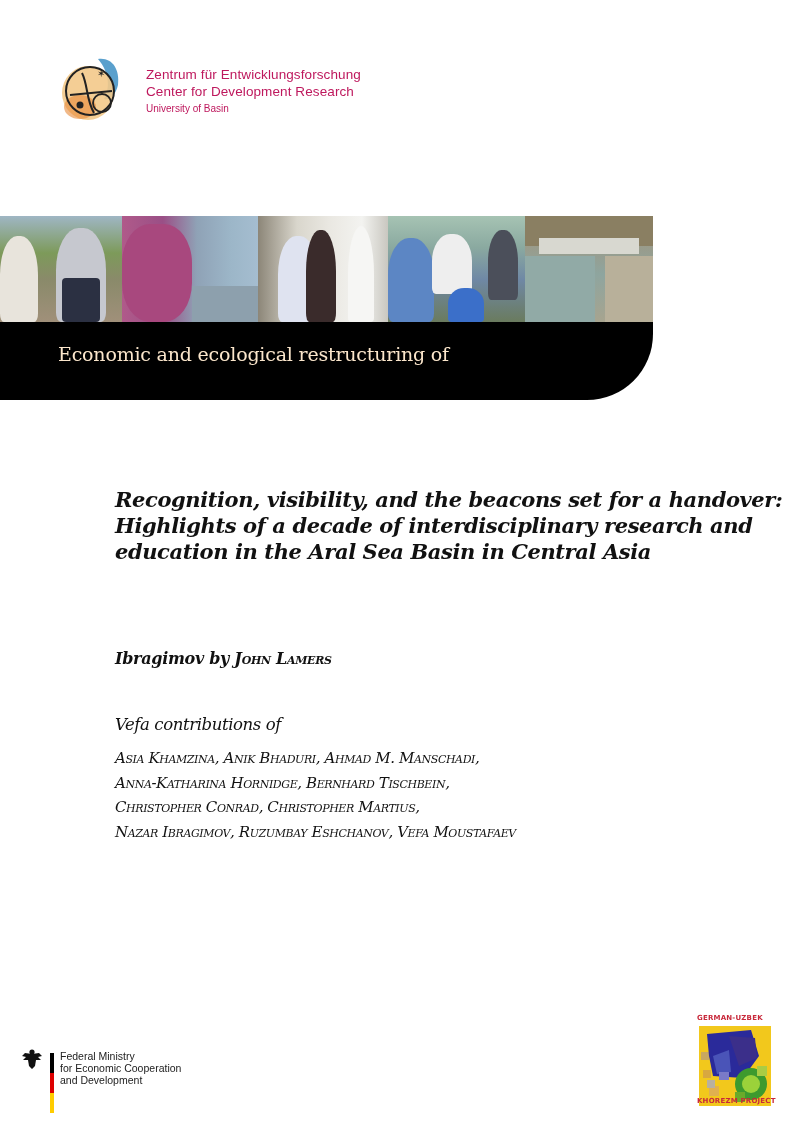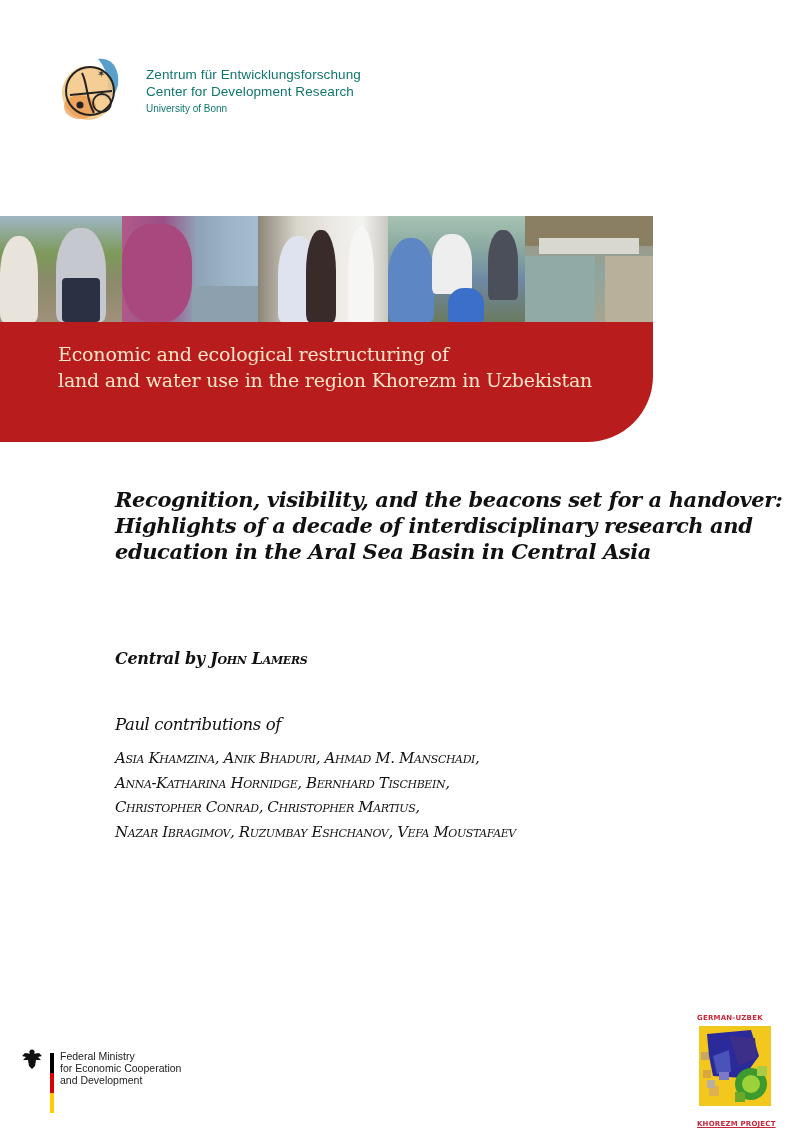--- a/index.html
+++ b/index.html
@@ -2,38 +2,38 @@
 <html><head>
 <meta charset="utf-8">
 <style>
   html, body { margin: 0; padding: 0; }
   body {
     width: 800px; height: 1130px; background: #ffffff; position: relative; overflow: hidden;
     font-family: "DejaVu Serif", serif; color: #111;
   }
   
   .zef-logo { position: absolute; left: 60px; top: 55px; width: 62px; height: 70px; }
-  .zef-text { position: absolute; left: 146px; top: 66px; font-family: "Liberation Sans", sans-serif; color: #0f766e; }
+  .zef-text { position: absolute; left: 146px; top: 66px; font-family: "Liberation Sans", sans-serif; color: #be185d; }
   .zef-text .l1, .zef-text .l2 { font-size: 13.5px; line-height: 17px; display: block; letter-spacing: 0.1px; }
   .zef-text .l3 { font-size: 10px; line-height: 16px; display: block; margin-top: 1px; }
 
   
   .photo-strip { position: absolute; left: 0; top: 216px; width: 653px; height: 106px; display: flex; }
   .photo { height: 106px; position: relative; overflow: hidden; }
   .p1 { width: 122px; background: linear-gradient(180deg,#9fb6c4 0%,#7d9a5a 35%,#8a8a6a 60%,#a0907a 100%); }
   .p2 { width: 136px; background: linear-gradient(90deg,#b05a8a 0%,#9a4f86 30%,#8fa2b6 55%,#9cb6c8 80%,#a5bdd0 100%); }
   .p3 { width: 130px; background: linear-gradient(90deg,#8c8678 0%,#d9d6cc 30%,#eae8e2 55%,#f3f3f0 80%,#c9c7c0 100%); }
   .p4 { width: 137px; background: linear-gradient(180deg,#a6c3b3 0%,#8aa9a0 30%,#6f88a5 60%,#6a7b5e 100%); }
   .p5 { width: 128px; background: linear-gradient(180deg,#8d8a74 0%,#9b9a88 25%,#8ea59f 55%,#a7a48f 100%); }
   .photo .fig { position: absolute; border-radius: 45% 45% 10% 10%; }
 
   
   .band {
-    position: absolute; left: 0; top: 322px; width: 653px; height: 120px;
-    background: #b91c1c; border-bottom-right-radius: 66px;
+    position: absolute; left: 0; top: 322px; width: 653px; height: 78px;
+    background: #000000; border-bottom-right-radius: 66px;
   }
   .band .t { position: absolute; left: 58px; top: 19px; color: #fbe6cb; font-family: "DejaVu Serif", serif; font-size: 19px; line-height: 26px; letter-spacing: -0.2px; }
   .band .t span { display: block; white-space: nowrap; }
 
   
   .title { position: absolute; left: 115px; top: 487px; width: 560px; font-family: "DejaVu Serif", serif; font-weight: bold; font-style: italic; font-size: 21px; line-height: 26px; letter-spacing: -0.4px; }
   .title span { display: block; white-space: nowrap; }
 
   .prepared { position: absolute; left: 115px; top: 649px; font-family: "DejaVu Serif", serif; font-weight: bold; font-style: italic; font-size: 16px; letter-spacing: -0.3px; white-space: nowrap; }
   .prepared .sc { font-variant: small-caps; }
@@ -45,21 +45,21 @@
   
   .bmz { position: absolute; left: 20px; top: 1045px; }
   .eagle { position: absolute; left: 0; top: 2px; width: 24px; height: 24px; }
   .flagbar { position: absolute; left: 30px; top: 8px; width: 4px; height: 60px; background: linear-gradient(180deg,#000 0%,#000 33%,#d00 33%,#d00 66%,#fc0 66%,#fc0 100%); }
   .bmz-text { position: absolute; left: 40px; top: 5px; font-family: "Liberation Sans", sans-serif; font-size: 10.5px; line-height: 12px; color: #222; white-space: nowrap; }
   .bmz-text span { display: block; }
 
   .khorezm { position: absolute; left: 697px; top: 1014px; width: 76px; height: 106px; }
   .khorezm .top, .khorezm .bot { font-family: "DejaVu Sans", sans-serif; font-weight: bold; font-size: 7px; color: #c8283a; text-align: left; letter-spacing: 0.2px; white-space: nowrap; }
   .khorezm .top { position: absolute; top: 0; left: 0; width: 76px; }
-  .khorezm .bot { position: absolute; top: 106px; left: 0; width: 76px; text-decoration: underline; }
+  .khorezm .bot { position: absolute; top: 83px; left: 0; width: 76px; }
   .khorezm .mosaic { position: absolute; left: 2px; top: 12px; width: 72px; height: 80px; background: #f2c81c; overflow: hidden; }
 </style>
 </head>
 <body>
 
 <div class="zef-logo">
   <svg width="62" height="70" viewBox="0 0 62 70">
     <path d="M38 4 C52 2 60 14 58 30 C56 40 48 46 44 44 C50 34 50 18 38 4 Z" fill="#3d8fc4" opacity="0.85"></path>
     <ellipse cx="28" cy="38" rx="26" ry="27" fill="#f3c98a" opacity="0.9"></ellipse>
     <ellipse cx="20" cy="52" rx="16" ry="12" fill="#e88a3a" opacity="0.6"></ellipse>
@@ -67,21 +67,21 @@
     <path d="M10 40 L52 36" stroke="#222" stroke-width="2" fill="none"></path>
     <path d="M22 18 C28 30 26 44 34 58" stroke="#222" stroke-width="2" fill="none"></path>
     <circle cx="20" cy="50" r="3.5" fill="#222"></circle>
     <circle cx="42" cy="48" r="9" fill="none" stroke="#222" stroke-width="1.8"></circle>
     <text x="37" y="22" font-size="10" fill="#222">✶</text>
   </svg>
 </div>
 <div class="zef-text">
   <span class="l1">Zentrum für Entwicklungsforschung</span>
   <span class="l2">Center for Development Research</span>
-  <span class="l3">University of Bonn</span>
+  <span class="l3">University of Basin</span>
 </div>
 
 <div class="photo-strip">
   <div class="photo p1">
     <div class="fig" style="left:0;top:20px;width:38px;height:86px;background:#e8e4dc;"></div>
     <div class="fig" style="left:56px;top:12px;width:50px;height:94px;background:#c6c8cf;"></div>
     <div class="fig" style="left:62px;top:62px;width:38px;height:44px;background:#2b3042;border-radius:4px;"></div>
   </div>
   <div class="photo p2">
     <div class="fig" style="left:0;top:8px;width:70px;height:98px;background:#a8487e;border-radius:40%;"></div>
@@ -102,33 +102,32 @@
     <div class="fig" style="left:0;top:0;width:128px;height:30px;background:#8a7f62;border-radius:0;"></div>
     <div class="fig" style="left:14px;top:22px;width:100px;height:16px;background:#d8d8d0;border-radius:0;"></div>
     <div class="fig" style="left:0;top:40px;width:70px;height:66px;background:#91aaa6;border-radius:0;"></div>
     <div class="fig" style="left:80px;top:40px;width:48px;height:66px;background:#b8b09a;border-radius:0;"></div>
   </div>
 </div>
 
 <div class="band">
   <div class="t">
     <span>Economic and ecological restructuring  of</span>
-    <span>land and water use in the region Khorezm in Uzbekistan</span>
   </div>
 </div>
 
 <div class="title">
   <span>Recognition, visibility, and the beacons set for a handover:</span>
   <span>Highlights of a decade of interdisciplinary research and</span>
   <span>education in the Aral Sea Basin in Central Asia</span>
 </div>
 
-<div class="prepared"><span>Central by </span><span class="sc">John Lamers</span></div>
+<div class="prepared"><span>Ibragimov by </span><span class="sc">John Lamers</span></div>
 
-<div class="contrib-intro">Paul contributions of</div>
+<div class="contrib-intro">Vefa contributions of</div>
 <div class="contrib-list">
   <span>Asia Khamzina, Anik Bhaduri, Ahmad M. Manschadi,</span>
   <span>Anna-Katharina Hornidge, Bernhard Tischbein,</span>
   <span>Christopher Conrad, Christopher Martius,</span>
   <span>Nazar Ibragimov, Ruzumbay Eshchanov, Vefa Moustafaev</span>
 </div>
 
 <div class="bmz">
   <div class="eagle">
     <svg width="24" height="24" viewBox="0 0 24 24">

